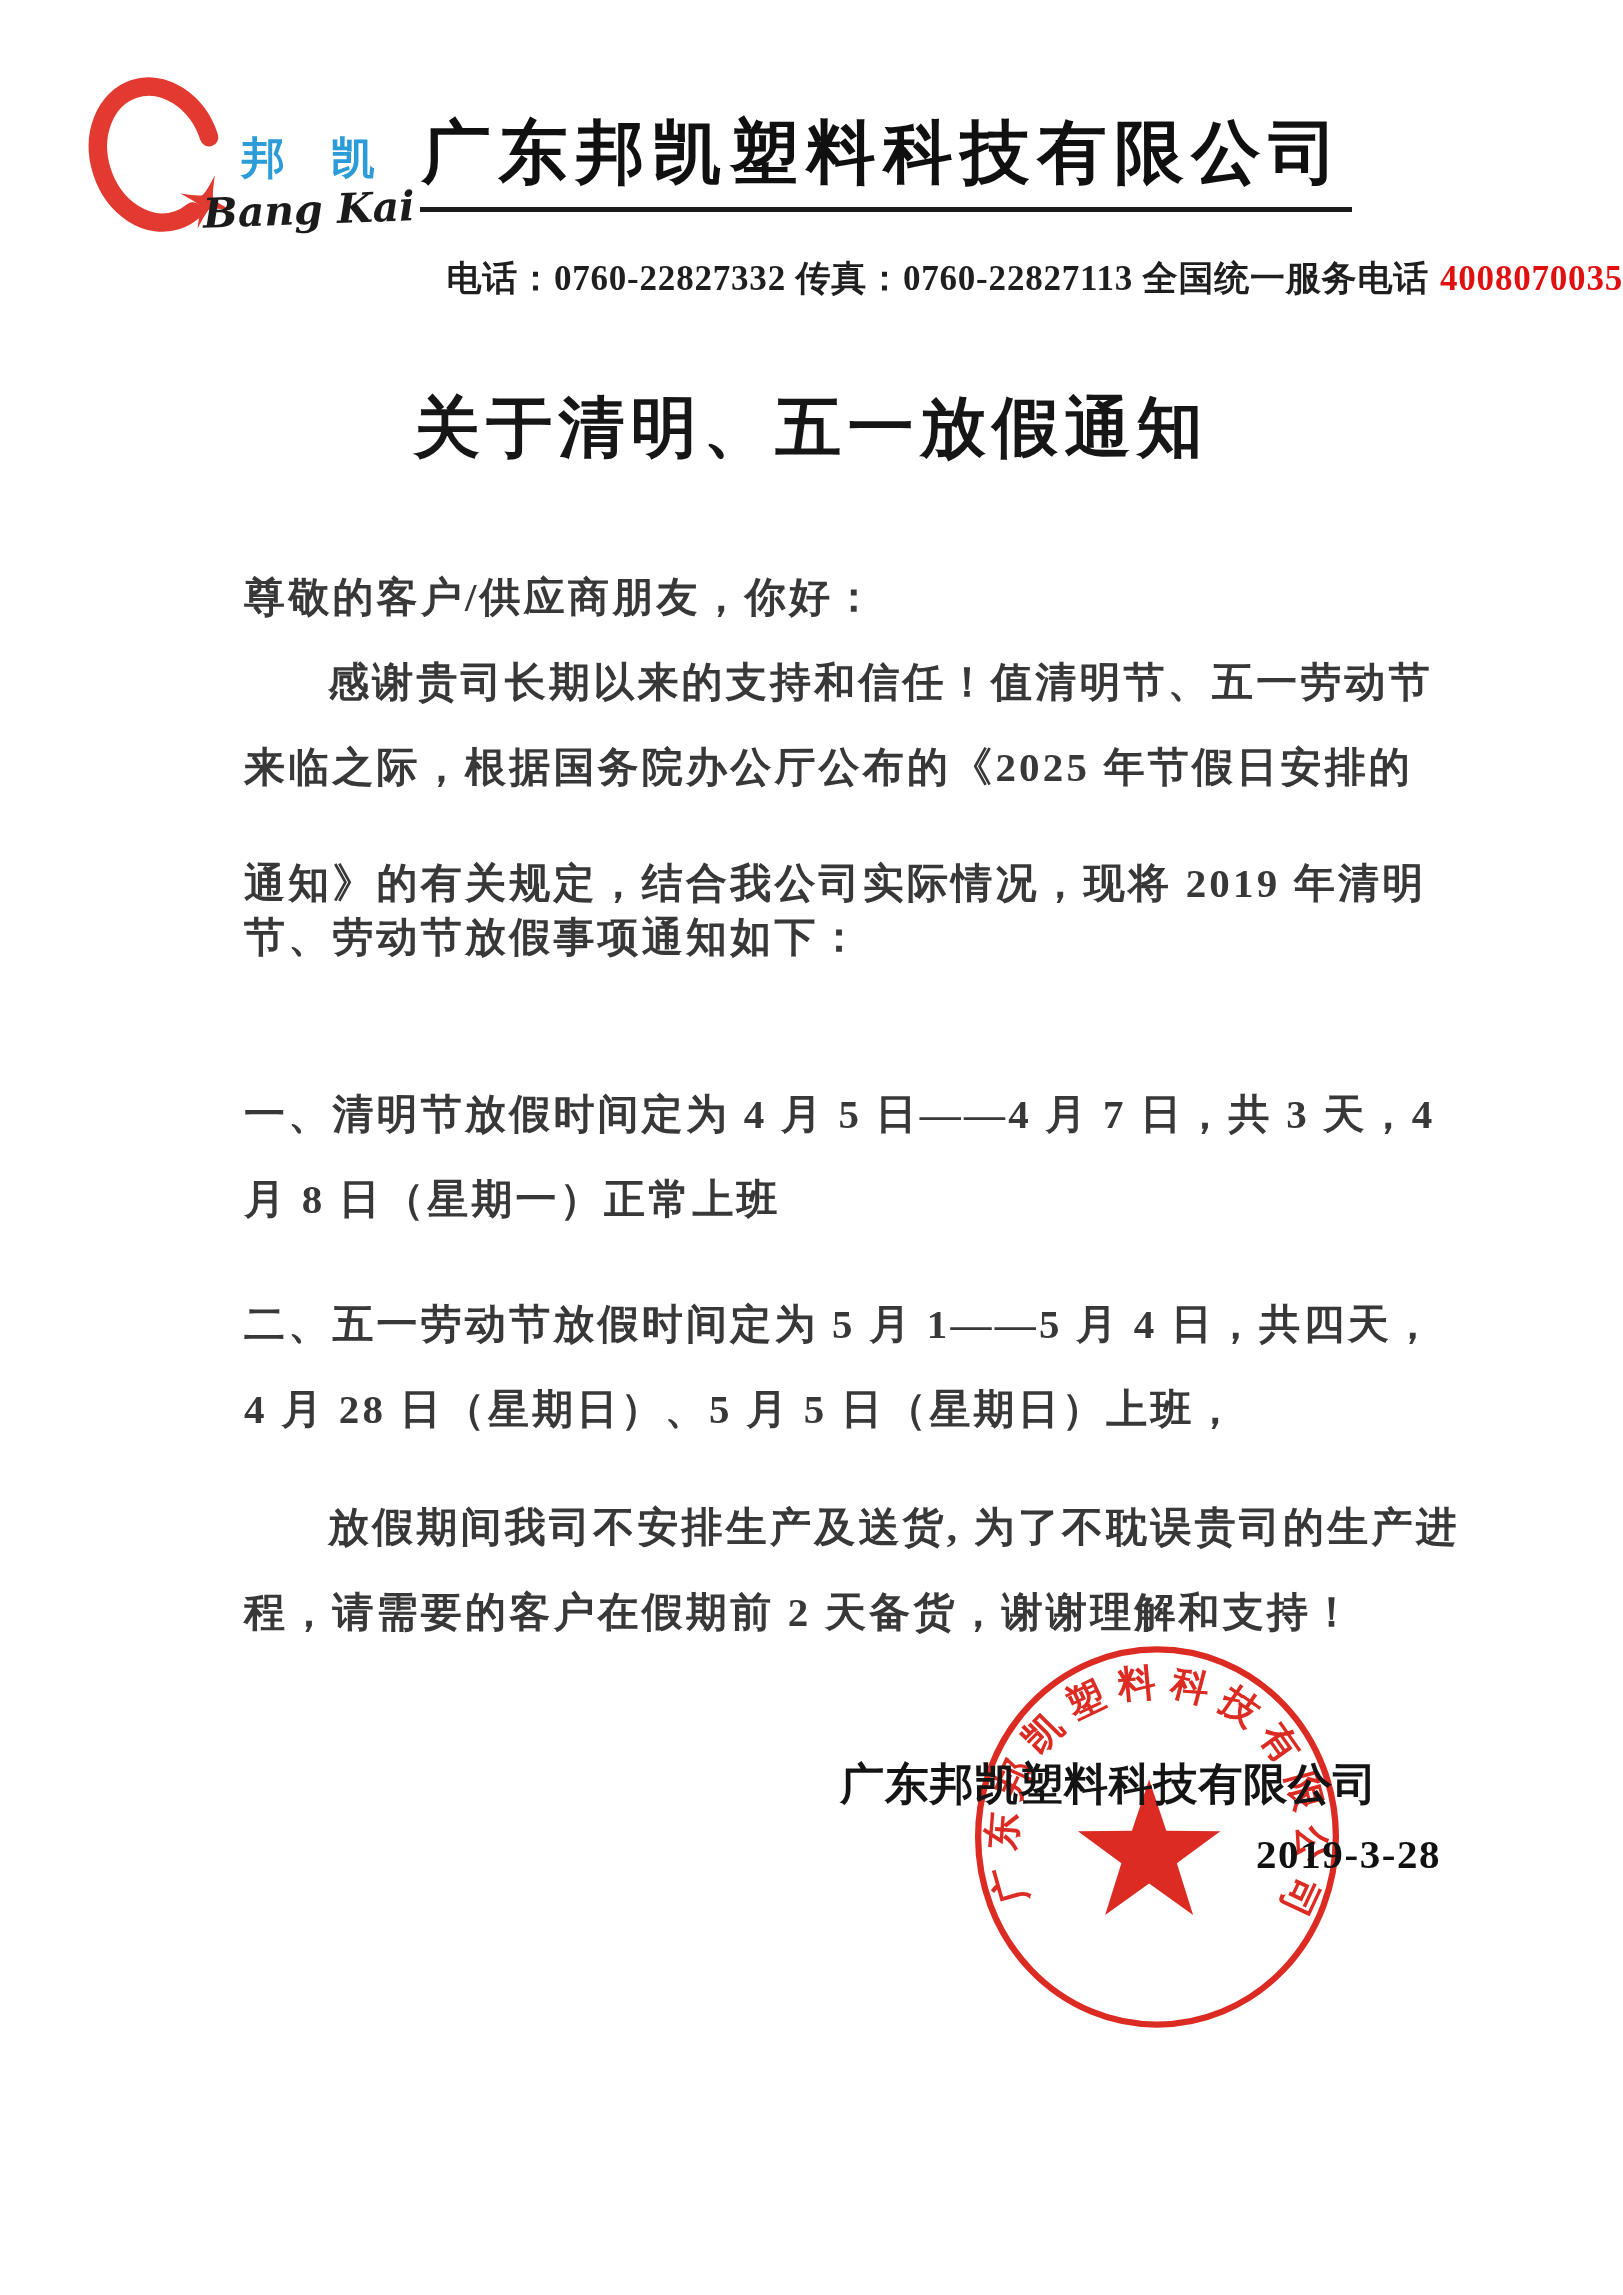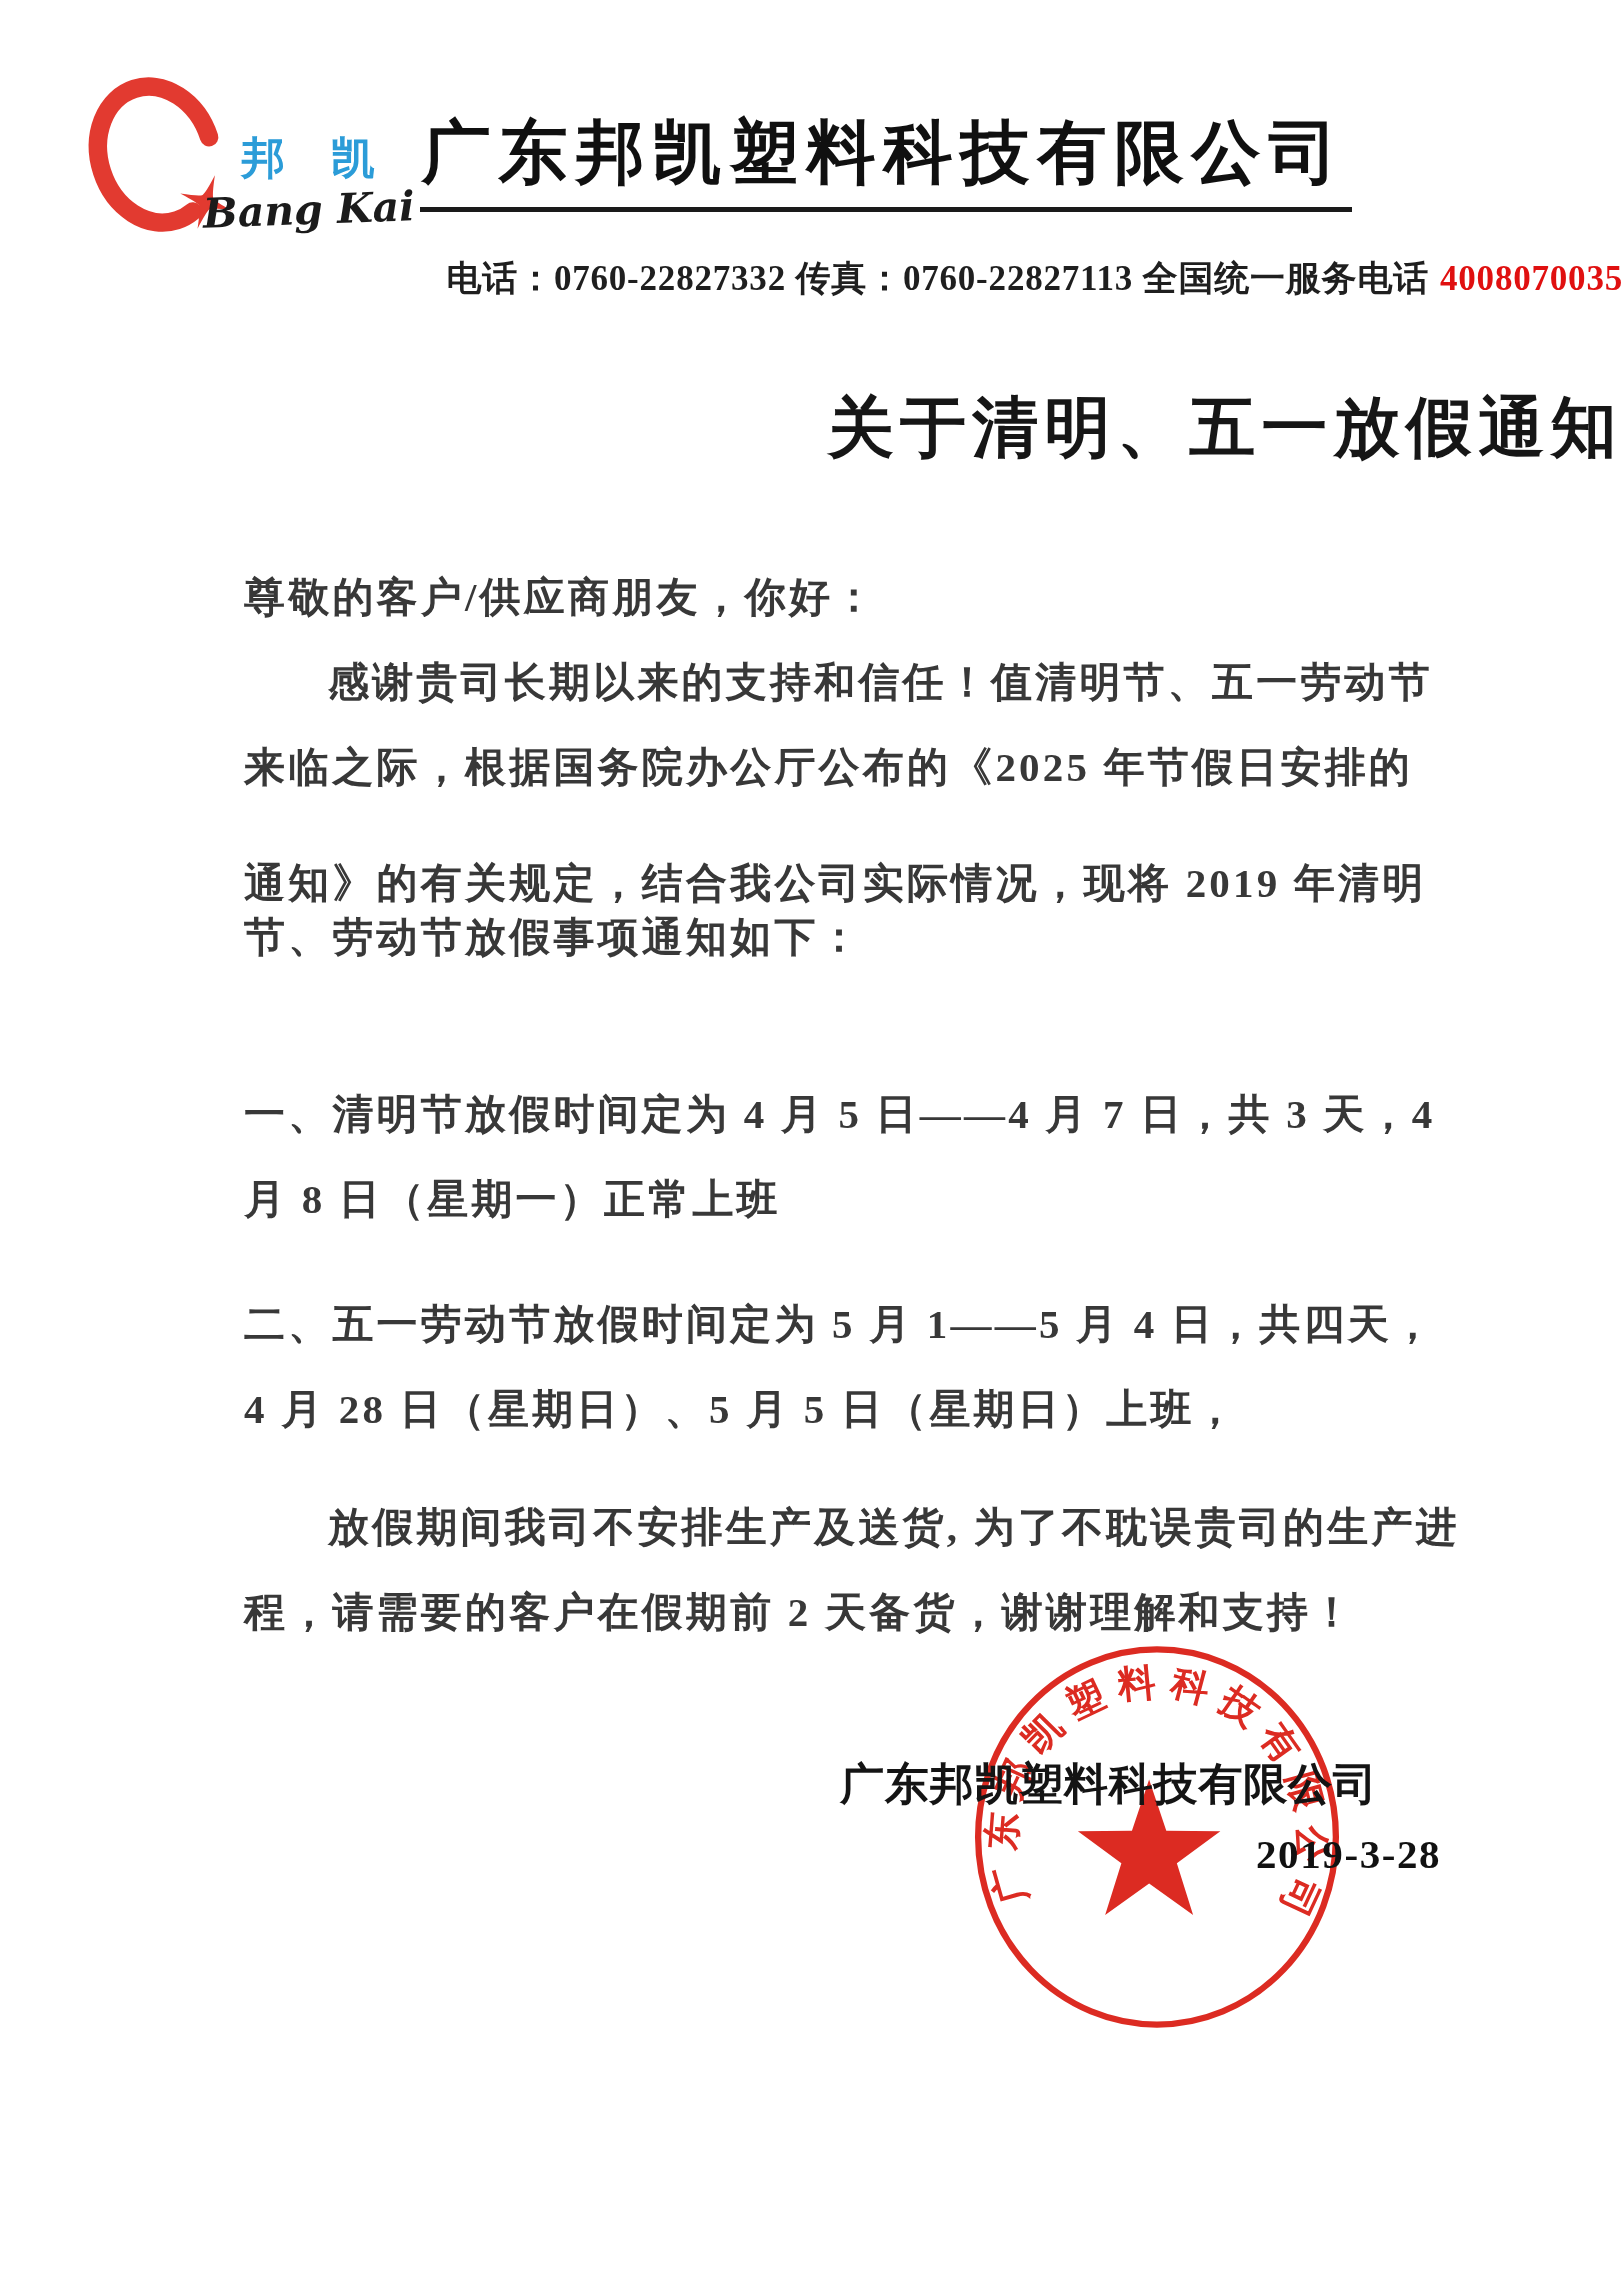--- a/index.html
+++ b/index.html
@@ -26,21 +26,21 @@
     position:absolute;left:0;top:214px;width:100%;text-align:center;
     font-size:35px;font-weight:700;letter-spacing:1.6px;color:#1f1f1f;white-space:nowrap;
   }
   .phone{
     position:absolute;left:0;top:255px;width:100%;text-align:right;
     font-size:35px;font-weight:700;letter-spacing:0.8px;color:#1f1f1f;white-space:nowrap;
   }
   .hotline{color:#e01010;margin-left:11px;}
   
   .title{
-    position:absolute;left:0;top:383px;width:100%;text-align:right;
+    position:absolute;left:0;top:383px;width:100%;text-align:center;
     font-size:66px;font-weight:700;letter-spacing:6.3px;color:#161616;white-space:nowrap;
   }
   
   .bline{
     position:absolute;left:244px;width:1159px;white-space:nowrap;
     font-size:41px;font-weight:700;letter-spacing:3.2px;color:#383838;line-height:47px;
   }
   .indent{text-indent:84px;}
   
   .stamp-svg{position:absolute;left:967px;top:1640px;width:380px;height:394px;z-index:1;}

